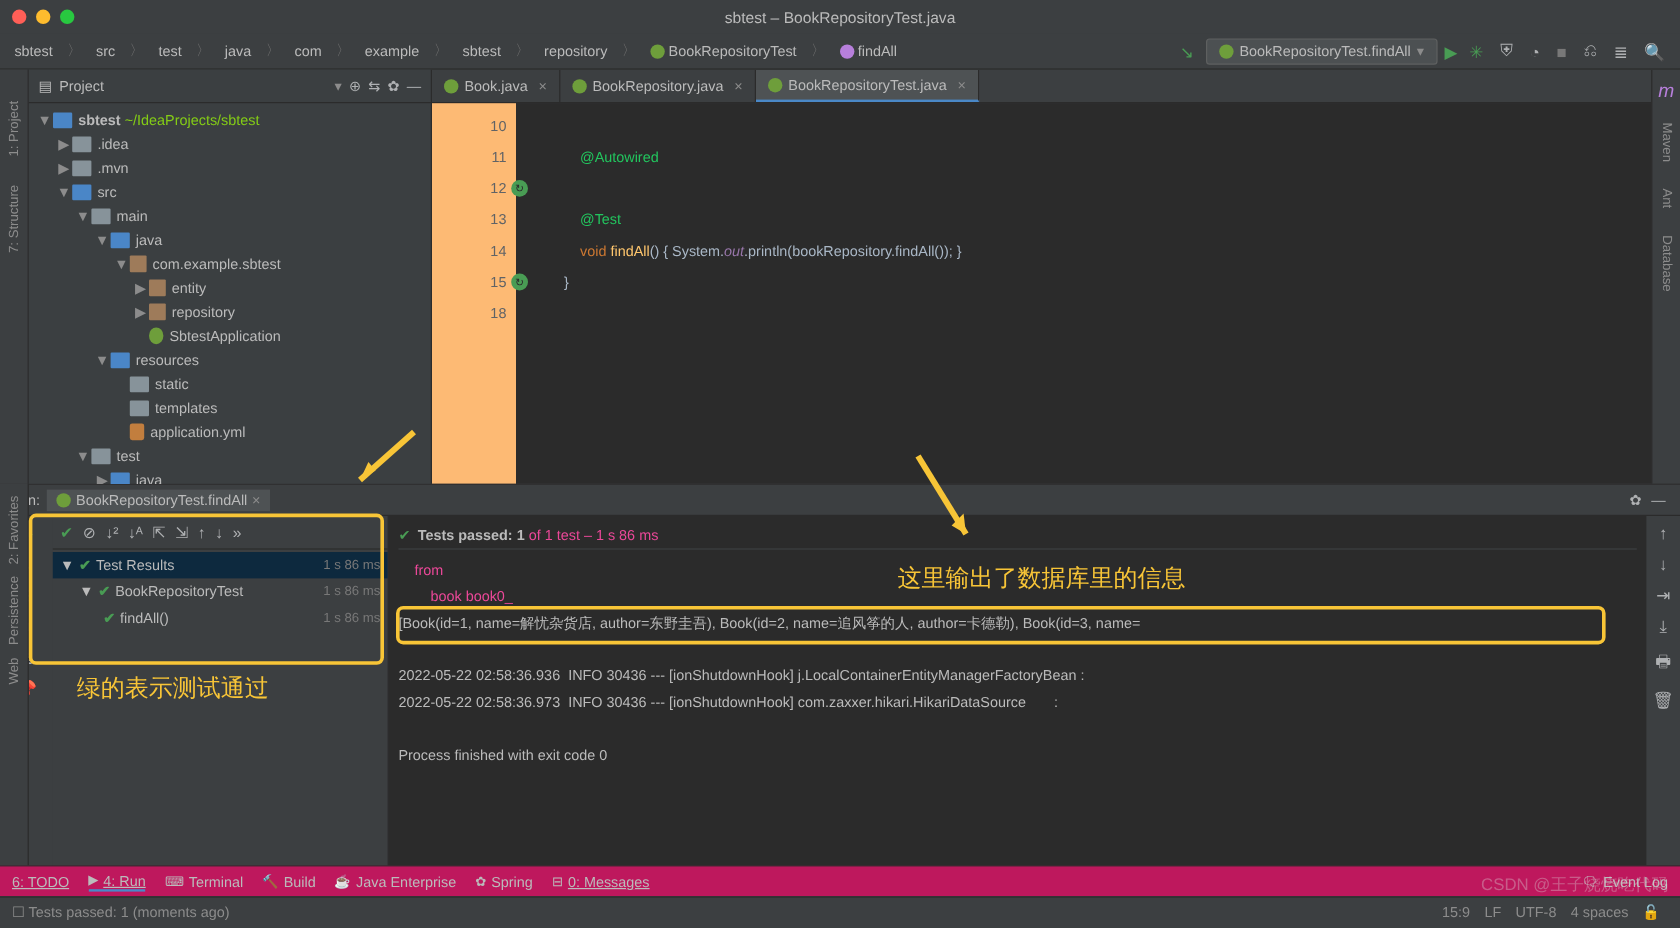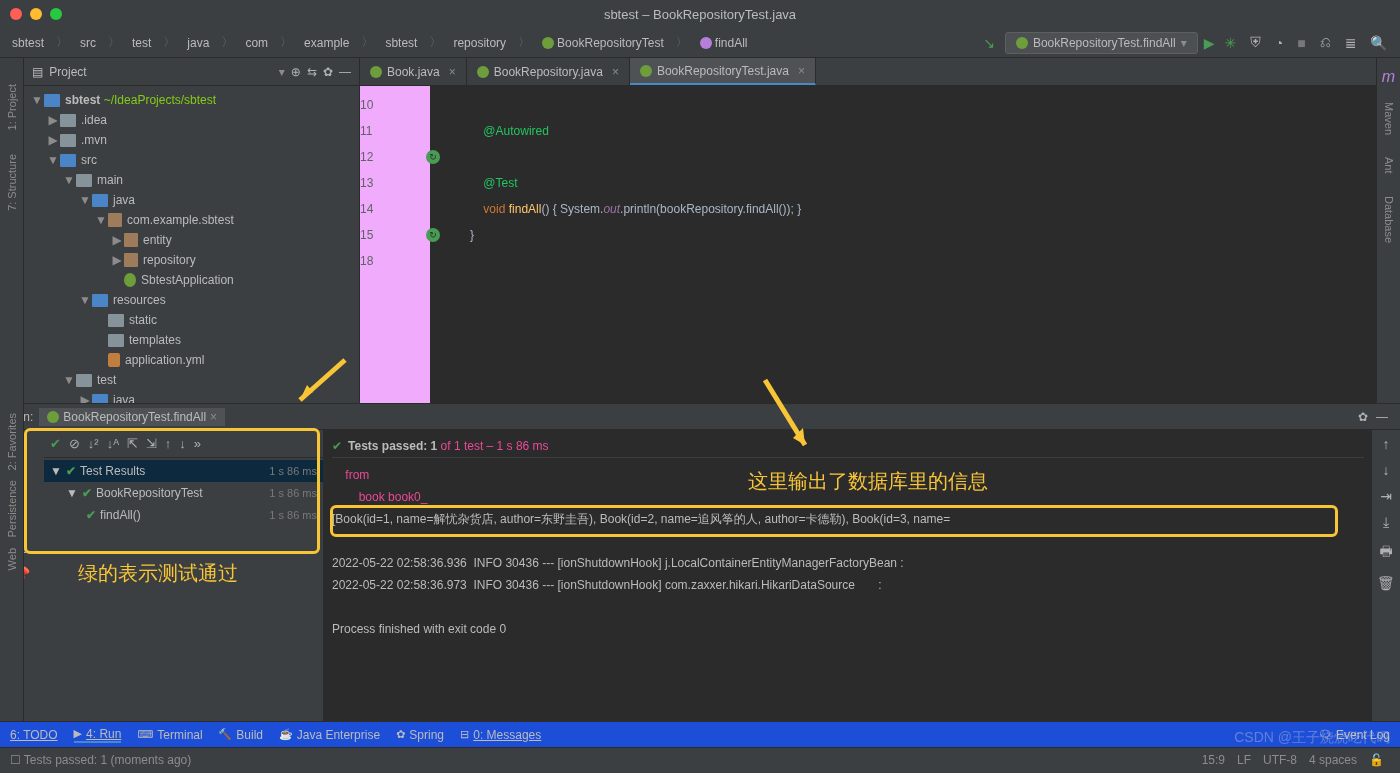--- a/index.html
+++ b/index.html
@@ -38,21 +38,21 @@
 .tree .file{width:12px;height:14px;background:#6e9e3b;border-radius:50%;margin-right:5px}
 .tree .yml{width:12px;height:14px;background:#c27e3e;border-radius:2px;margin-right:5px}
 .tree .dim{color:#84cc16}
 .editor{flex:1;background:#2b2b2b;display:flex;flex-direction:column}
 .tabs{height:28px;display:flex;background:#3c3f41;border-bottom:1px solid #2b2b2b}
 .tab{display:flex;align-items:center;padding:0 10px;gap:5px;color:#bbb;border-right:1px solid #2b2b2b;cursor:pointer}
 .tab.active{background:#4e5254;border-bottom:2px solid #4a88c7}
 .tab::before{content:"";width:12px;height:12px;border-radius:50%;background:#6e9e3b}
 .tab .x{color:#8c8c8c;margin-left:4px}
 .code{flex:1;display:flex;font-family:"JetBrains Mono",Menlo,Consolas,monospace;font-size:14px}
-.gutter{width:70px;background:#f0abfc;padding:6px 8px 0 0;color:#606366}
+.gutter{width:70px;background:#fdba74;text-align:right;padding:6px 8px 0 0;color:#606366}
 .gutter .gl{height:26px;line-height:26px;position:relative}
 .gutter .mark{position:absolute;right:-18px;top:6px;width:14px;height:14px;background:#499c54;border-radius:50%;font-size:9px;color:#2b2b2b;display:flex;align-items:center;justify-content:center}
 .codebody{flex:1;padding:6px 0 0 40px;color:#a9b7c6}
 .codebody .cl{height:26px;line-height:26px;white-space:pre}
 .kw{color:#cc7832}.ann{color:#22c55e}.type{color:#a9b7c6}.fn{color:#ffc66d}.static{color:#9876aa;font-style:italic}
 .runpane{height:318px;border-top:1px solid #2b2b2b;display:flex;flex-direction:column}
 .runhead{height:26px;display:flex;align-items:center;padding:0 8px;background:#3c3f41;border-bottom:1px solid #2b2b2b}
 .runhead .lbl{color:#bbb;margin-right:6px}
 .runhead .cfg{background:#4e5254;padding:2px 8px;display:flex;align-items:center;gap:4px}
 .runhead .cfg::before{content:"";width:12px;height:12px;border-radius:50%;background:#6e9e3b}
@@ -80,23 +80,23 @@
 .console .cl{white-space:pre;height:22px;line-height:22px}
 .console .gray{color:#ec4899}
 .rightbtns{width:28px;background:#3c3f41;display:flex;flex-direction:column;align-items:center;padding-top:6px;gap:10px}
 .rightbtns .b{color:#afb1b3;cursor:pointer;font-size:14px}
 .rightgutter{width:24px;background:#3c3f41;border-left:1px solid #2b2b2b;position:absolute;right:0;top:58px;height:345px;display:flex;flex-direction:column;align-items:center;padding-top:10px;gap:10px}
 .rightgutter .v{writing-mode:vertical-rl;color:#8c8c8c;font-size:11px;padding:6px 2px;cursor:pointer}
 .hlbox{position:absolute;border:3px solid #f8c537;border-radius:6px;pointer-events:none}
 .hlbox.b1{left:24px;top:428px;width:296px;height:126px}
 .hlbox.b2{left:330px;top:505px;width:1008px;height:32px}
 .annot{position:absolute;color:#f8c537;font-size:20px;font-weight:500;pointer-events:none}
-.annot.a1{left:78px;top:560px}
+.annot.a1{left:64px;top:560px}
 .annot.a2{left:748px;top:468px}
-.bottombar{height:26px;background:#1d4ed8;border-top:1px solid #2b2b2b;display:flex;align-items:center;padding:0 10px;gap:16px}
+.bottombar{height:26px;background:#be185d;border-top:1px solid #2b2b2b;display:flex;align-items:center;padding:0 10px;gap:16px}
 .bottombar .bt{display:flex;align-items:center;gap:4px;color:#bbb;cursor:pointer;font-size:11px}
 .bottombar .bt.act{border-bottom:2px solid #4a88c7}
 .bottombar .spacer{flex:1}
 .statusbar{height:24px;background:#3c3f41;border-top:1px solid #2b2b2b;display:flex;align-items:center;padding:0 10px;color:#8c8c8c;font-size:11px}
 .statusbar .spacer{flex:1}
 .statusbar .seg{padding:0 6px}
 .watermark{position:absolute;right:10px;bottom:26px;color:rgba(220,220,220,.35);font-size:14px;pointer-events:none}
 </style>
 </head>
 <body>

